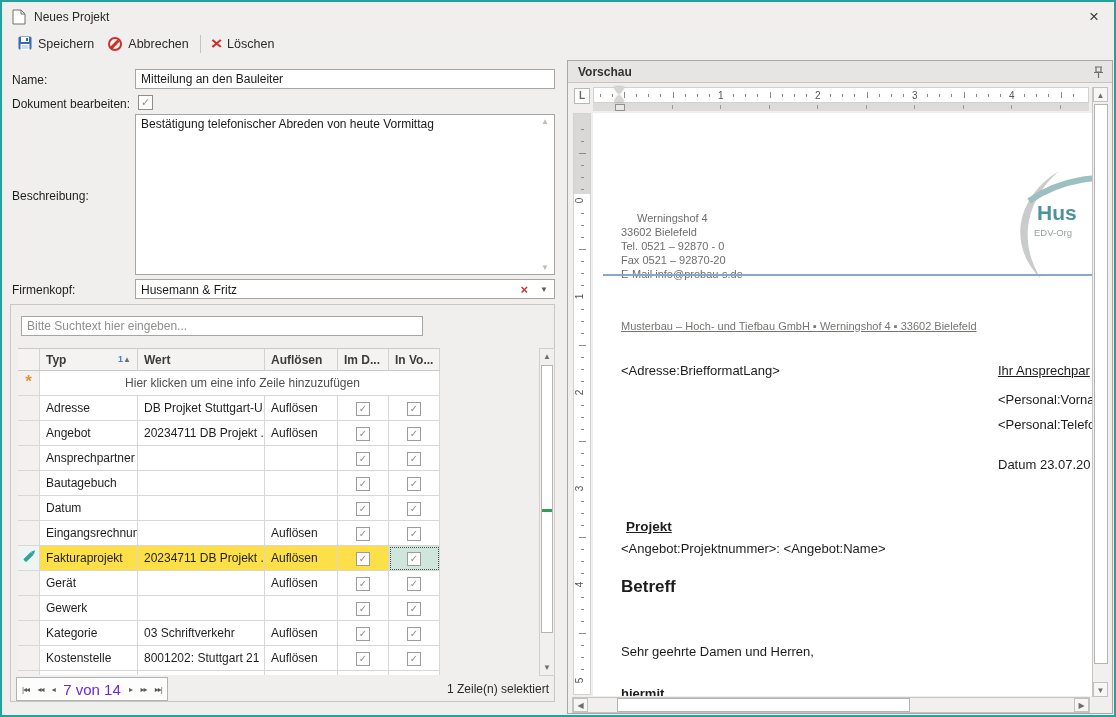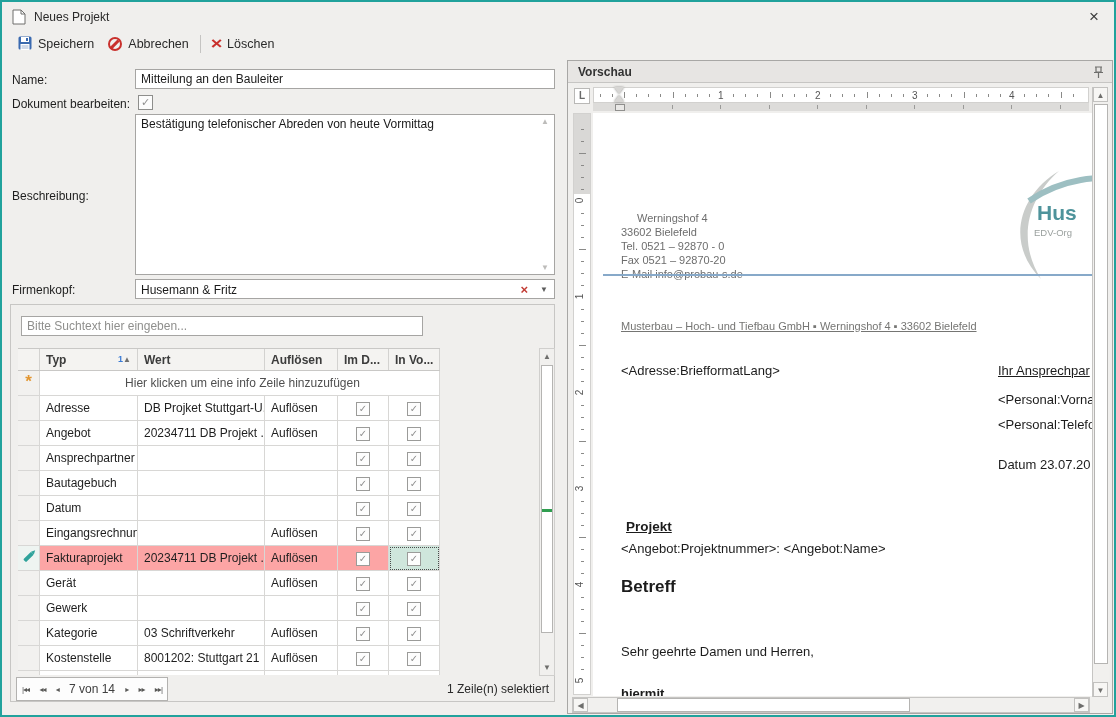--- a/index.html
+++ b/index.html
@@ -36,42 +36,42 @@
   
   #groupbox { position:absolute; left:8px; top:302px; width:545px; height:398px; border:1px solid #c7c6c4; }
   #search-inp { position:absolute; left:10px; top:11px; width:402px; height:20px; border:1px solid #a6a5a3; background:#fff; font-size:12px; padding:0 5px; color:#1a1a1a; }
   #search-inp::placeholder { color:#8f8f8d; opacity:1; }
   #tbl-header { position:absolute; left:7px; top:43px; height:23px; display:flex; background:#f4f3f1; border-top:1px solid #c9c8c6; border-bottom:1px solid #c9c8c6; font-weight:bold; font-size:12px; color:#3c3c3c; }
   #tbl-header .hc { border-right:1px solid #d3d2d0; padding:4px 0 0 6px; height:21px; position:relative; }
   #tbl-rows { position:absolute; left:7px; top:66px; width:422px; height:304px; overflow:hidden; }
   .trow { display:flex; height:25px; background:#fff; font-size:12px; }
   .trow .tc { border-right:1px solid #d8d7d5; border-bottom:1px solid #d8d7d5; height:25px; padding:5px 0 0 6px; overflow:hidden; white-space:nowrap; }
   .trow .c-ind { background:#f2f1ef; padding:0; text-align:center; }
-  .trow.sel .tc { background:#fca5a5; }
+  .trow.sel .tc { background:#fde047; }
   .trow.sel .c-ind { background:#eef4f1; }
   .c-ind{width:22px}.c-typ{width:98px}.c-wert{width:127px}.c-aufl{width:73px}.c-im{width:51px}.c-vo{width:51px}
   .c-span { width:400px; text-align:center; color:#4f4f4f; }
   .cb { display:inline-block; width:14px; height:14px; border:1px solid #9b9b99; background:#fdfdfd; color:#8f8f8f; font-size:10px; line-height:12px; text-align:center; margin-left:12px; margin-top:-1px; cursor:pointer; }
   .tc.focused { outline:1px dotted #4a4a4a; outline-offset:-2px; background:#cfe6dc !important; }
   .newrow-star { color:#e2952f; font-size:17px; font-weight:bold; line-height:22px; }
   .sort-badge { position:absolute; right:6px; top:5px; font-size:9px; color:#3a7bd5; }
   .sort-badge .arr { color:#6f6f6f; font-size:8px; }
   .pencil { position:relative; display:inline-block; width:11px; height:4px; background:#2fa39b; border-radius:1px; transform:rotate(-45deg); margin-top:9px; }
   .pencil::after { content:""; position:absolute; right:-4px; top:0; border-left:4px solid #2fa39b; border-top:2px solid transparent; border-bottom:2px solid transparent; }
 
   
   #tbl-scroll { position:absolute; left:528px; top:43px; width:16px; height:328px; background:#f1f0ee; border:1px solid #d0cfcd; }
   .sb-arrow { position:absolute; left:0; width:14px; height:15px; font-size:8px; color:#6e6e6c; text-align:center; line-height:15px; cursor:pointer; }
   #tbl-thumb { position:absolute; left:1px; top:16px; width:12px; height:268px; background:#fff; border:1px solid #b5b4b2; cursor:pointer; }
   #tbl-marker { position:absolute; left:2px; top:160px; width:10px; height:3px; background:#2f9e50; }
 
   
   #pager { position:absolute; left:5px; top:372px; width:152px; height:24px; background:#fdfdfd; border:1px solid #b3b2b0; display:flex; align-items:center; justify-content:space-between; padding:0 5px; font-size:11px; color:#3a3a3a; }
   .pg-btn { font-size:8px; color:#5a5a58; letter-spacing:-1px; cursor:pointer; }
-  #pager-label { font-size:12px; color:#404040;text-align:center; }
+  #pager-label { font-size:15px; color:#6d28d9;text-align:center; }
   #status-text { position:absolute; right:5px; top:377px; font-size:12px; color:#2a2a2a; }
 
   
   #preview { position:absolute; left:565px; top:58px; width:546px; height:654px; border:1px solid #a8a7a5; background:#f0efed; }
   #pv-header { position:absolute; left:0; top:0; width:100%; height:22px; background:#e7e5e3; border-bottom:1px solid #c6c5c3; }
   #pv-title { position:absolute; left:10px; top:4px; font-size:12px; font-weight:bold; color:#333; }
   #pv-pin { position:absolute; right:8px; top:4px; cursor:pointer; }
 
   #corner-L { position:absolute; left:6px; top:27px; width:16px; height:16px; background:#fff; border:1px solid #b9b8b6; font-size:10px; font-weight:bold; color:#6b6b6b; text-align:center; line-height:14px; }
   #hruler { position:absolute; left:25px; top:26px; width:496px; height:16px; background:#fff; border:1px solid #d2d1cf; }

